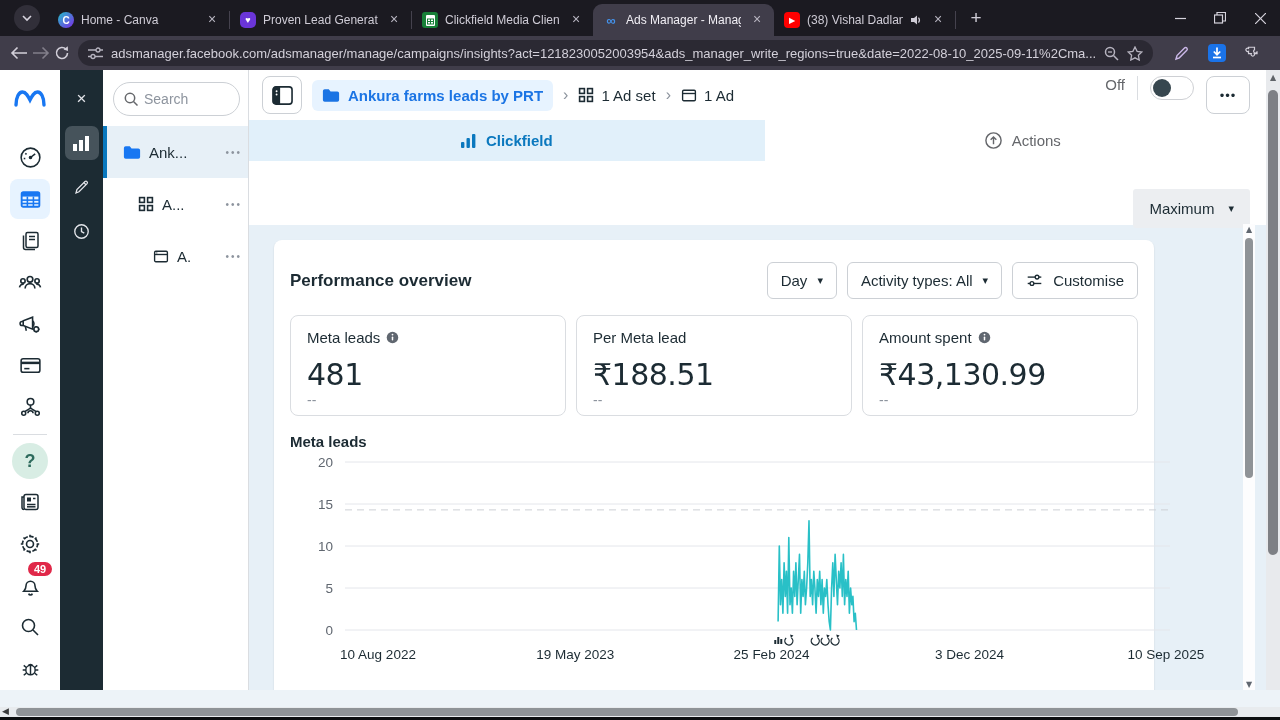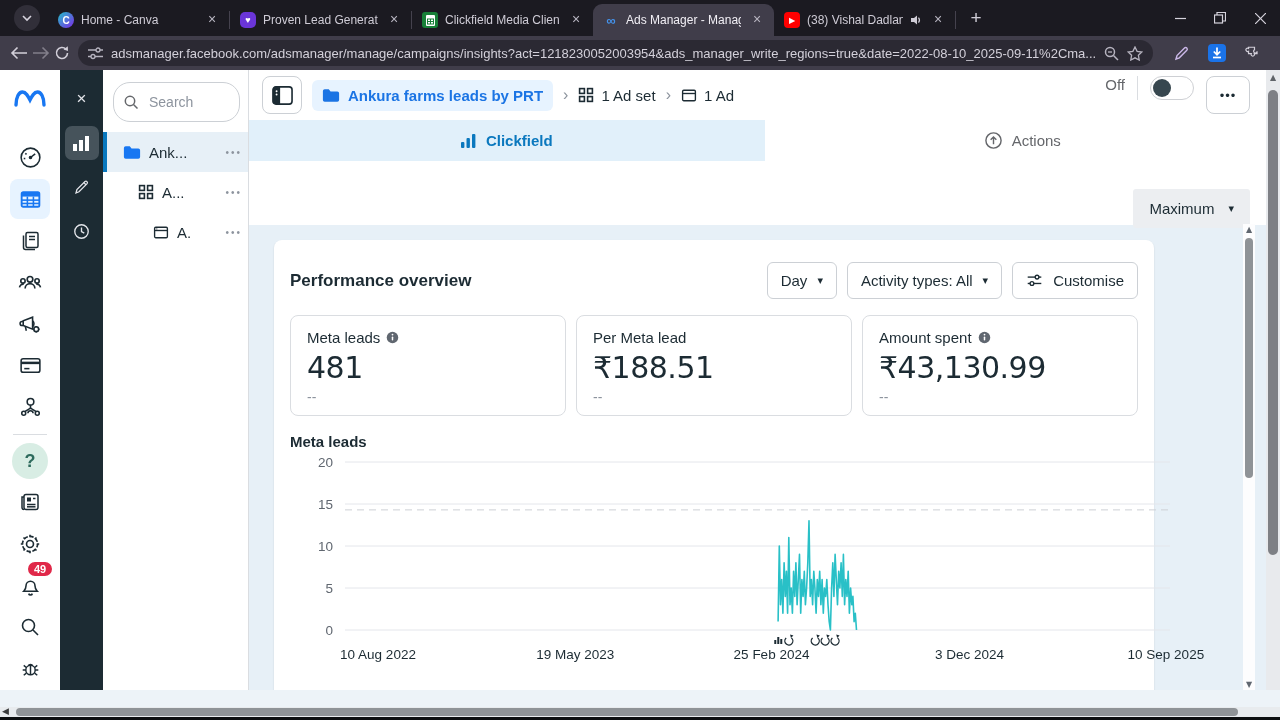--- a/index.html
+++ b/index.html
@@ -36,24 +36,24 @@
   .rw-logo { margin-bottom:28px; margin-top:6px; }
   .rw-div { width:34px; height:1px; background:#dadde1; margin:6px 0; }
   .helpcircle { width:36px; height:36px; border-radius:50%; background:#d8ede4; color:#2e6b5d; font-size:18px; font-weight:bold; display:flex; align-items:center; justify-content:center; }
   .badge { position:absolute; top:-6px; left:16px; background:#e02849; color:#fff; font-size:11px; font-weight:bold; border-radius:9px; padding:1px 6px; border:2px solid #fff; }
 
   .rail-dark { width:43px; background:#1c2b33; display:flex; flex-direction:column; align-items:center; padding-top:12px; flex:none; }
   .rd-item { width:34px; height:34px; border-radius:7px; display:flex; align-items:center; justify-content:center; margin-bottom:10px; color:#e4e6eb; font-size:17px; }
   .rd-item.sel { background:#46535b; }
 
   .tree { width:146px; background:#fff; border-right:1px solid #dadde1; flex:none; }
-  .searchbox { margin:12px 8px 10px 10px; height:40px; border:1px solid #ccd0d5; border-radius:17px; display:flex; align-items:center; gap:11px; padding:0 10px; }
+  .searchbox { margin:12px 8px 10px 10px; height:34px; border:1px solid #ccd0d5; border-radius:17px; display:flex; align-items:center; gap:6px; padding:0 10px; }
   .searchbox input { border:none; outline:none; width:78px; font-size:14px; color:#1c2b33; font-family:inherit; background:transparent; }
   .searchbox input::placeholder { color:#8d949e; }
-  .trow { height:40px; display:flex; align-items:center; gap:8px; padding-right:6px; position:relative; font-size:15px; }
+  .trow { height:52px; display:flex; align-items:center; gap:8px; padding-right:6px; position:relative; font-size:15px; }
   .trow.sel { background:#e7f0f7; }
   .trow.sel::before { content:""; position:absolute; left:0; top:0; bottom:0; width:4px; background:#0a78be; }
   .trow .dots { margin-left:auto; color:#8d949e; font-size:10px; letter-spacing:2px; }
 
   .main { flex:1; display:flex; flex-direction:column; min-width:0; }
 
   .crumbrow { height:50px; background:#fff; display:flex; align-items:center; padding:0 30px 0 13px; gap:10px; }
   .collapsebtn { width:40px; height:38px; border:1px solid #ccd0d5; border-radius:8px; display:flex; align-items:center; justify-content:center; }
   .crumbpill { display:flex; align-items:center; gap:8px; background:#e7f3ff; border-radius:6px; padding:7px 10px; color:#1b74e4; font-size:15px; font-weight:bold; }
   .crumbsep { color:#8d949e; font-size:16px; }
@@ -76,21 +76,21 @@
   .card { width:880px; background:#fff; border-radius:8px; box-shadow:0 1px 2px rgba(0,0,0,.12); padding:22px 16px 0 16px; height:460px; }
   .cardhead { display:flex; align-items:center; margin-bottom:16px; }
   .cardtitle { font-size:17px; font-weight:bold; }
   .cardbtns { margin-left:auto; display:flex; gap:10px; }
   .wbtn { height:37px; border:1px solid #ccd0d5; border-radius:6px; background:#fff; display:flex; align-items:center; gap:10px; padding:0 13px; font-size:15px; color:#1c2b33; }
   .caret { font-family:"DejaVu Sans",sans-serif; font-size:11px; }
 
   .metrics { display:flex; gap:10px; }
   .mbox { flex:1; border:1px solid #dadde1; border-radius:8px; height:101px; padding:13px 16px 10px; display:flex; flex-direction:column; }
   .mlabel { display:flex; align-items:center; gap:6px; font-size:15px; }
-  .mvalue { font-family:"DejaVu Sans",sans-serif; font-size:30px; color:#1c2b33; margin-top:4px; letter-spacing:-0.5px; }
+  .mvalue { font-family:"DejaVu Sans",sans-serif; font-size:30px; color:#1c2b33; margin-top:11px; letter-spacing:-0.5px; }
   .msub { color:#8d949e; font-size:14px; margin-top:auto; }
 
   .chartlabel { font-size:15px; font-weight:bold; margin:17px 0 2px 0; }
 
   
   .inner-vscroll { position:absolute; left:1243px; top:224px; width:12px; height:466px; background:#fdfdfe; }
   .inner-vscroll .thumb { position:absolute; left:2px; top:14px; width:8px; height:240px; border-radius:4px; background:#8f9397; }
   .sarrow { position:absolute; left:0; width:12px; text-align:center; font-size:8px; color:#606770; font-family:"DejaVu Sans",sans-serif; }
   .browser-vscroll { position:absolute; left:1266px; top:70px; width:14px; height:637px; background:#e8eaed; }
   .browser-vscroll .thumb { position:absolute; left:2px; top:20px; width:10px; height:465px; border-radius:5px; background:#7e8085; }

